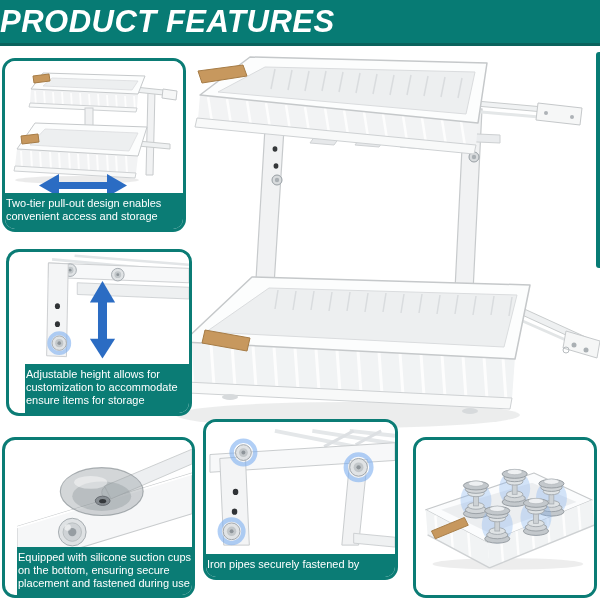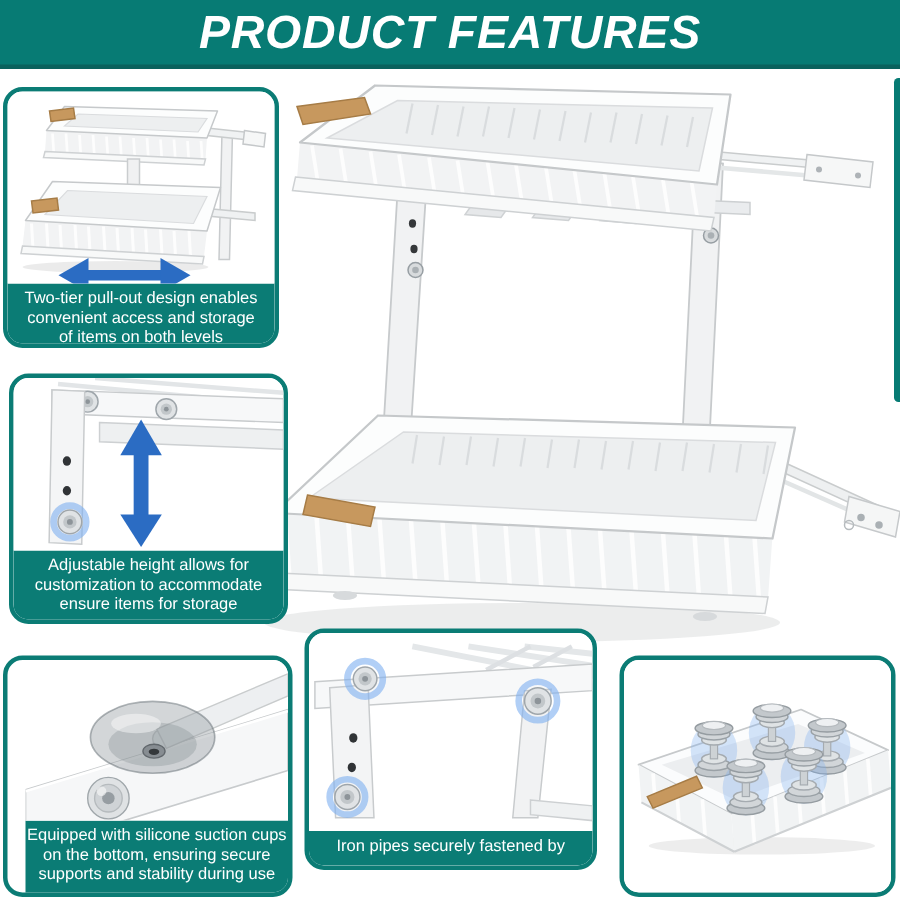--- a/index.html
+++ b/index.html
@@ -1,31 +1,31 @@
 <!DOCTYPE html>
 <html><head>
 <meta charset="utf-8">
 <style>
   html,body{margin:0;padding:0;}
   body{width:600px;height:600px;background:#fff;font-family:"Liberation Sans",sans-serif;overflow:hidden;}
   .page{position:relative;width:600px;height:600px;background:#fff;}
 
-  .banner{position:absolute;left:0;top:0;width:600px;height:43px;background:#077b74;border-bottom:3px solid #0a625d;display:flex;align-items:center;justify-content:center;}
+  .banner{position:absolute;left:0;top:0;width:600px;height:43px;background:#077b74;border-bottom:3px solid #0a625d;display:flex;align-items:center;}
   .banner h1{margin:0;color:#fff;font-size:31px;font-weight:bold;font-style:italic;letter-spacing:.5px;white-space:nowrap;}
 
   .accent-strip{position:absolute;left:596px;top:52px;width:4px;height:216px;background:#077b74;border-radius:3px 0 0 3px;}
 
   .card{position:absolute;background:#fff;border:3px solid #0b7c75;border-radius:13px;overflow:hidden;display:flex;flex-direction:column;box-sizing:border-box;}
   .card .img{flex:1;position:relative;background:#fff;}
   .card .img svg{display:block;width:100%;height:100%;}
-  .caption{background:#0b7c75;color:#fff;text-align:center;font-size:11px;line-height:13px;padding:4px 1px 6px;}
+  .caption{background:#0b7c75;color:#fff;font-size:11px;line-height:13px;padding:4px 1px 6px;}
   .caption div{white-space:nowrap;}
 
   #card-two-tier{left:2px;top:58px;width:184px;height:174px;}
-  #card-adjustable{left:6px;top:249px;width:186px;height:167px;}
+  #card-adjustable{left:6px;top:249px;width:186px;height:167px;padding-left:16px;}
   #card-suction{left:2px;top:437px;width:193px;height:161px;padding-left:12px;}
   #card-ironpipes{left:203px;top:419px;width:195px;height:161px;}
   #card-capacity{left:413px;top:437px;width:184px;height:161px;}
 
   .main-art{position:absolute;left:170px;top:45px;width:430px;height:392px;z-index:0;}
   .card,.accent-strip{z-index:1;}
 </style>
 </head>
 <body>
 
@@ -214,21 +214,20 @@
         <g fill="#2b6cc3">
           <rect x="52" y="119" width="52" height="7"></rect>
           <polygon points="34,122.5 54,111 54,134"></polygon>
           <polygon points="122,122.5 102,111 102,134"></polygon>
         </g>
       </svg>
     </div>
     <div class="caption">
       <div>Two-tier pull-out design enables</div>
       <div>convenient access and storage</div>
-      <div>of items on both levels</div>
     </div>
   </div>
 
   <div class="card" id="card-adjustable">
     <div class="img">
       <svg viewBox="0 0 182 116">
         <g stroke="#e2e5e7" stroke-width="3">
           <line x1="30" y1="4" x2="182" y2="18"></line>
             <line x1="55" y1="0" x2="182" y2="10"></line>
         </g>
@@ -283,21 +282,21 @@
           <circle cx="60" cy="100" r="15" fill="#dfe2e4" stroke="#a0a7ab"></circle>
           <circle cx="60" cy="100" r="10" fill="#cfd3d6" stroke="#b6bbbe"></circle>
           <circle cx="60" cy="100" r="4.5" fill="#969da2"></circle>
           <circle cx="55" cy="95" r="3.5" fill="rgba(255,255,255,0.55)"></circle>
         </g>
       </svg>
     </div>
     <div class="caption">
       <div>Equipped with silicone suction cups</div>
       <div>on the bottom, ensuring secure</div>
-      <div>supports and stability during use</div>
+      <div>placement and fastened during use</div>
     </div>
   </div>
 
   <div class="card" id="card-ironpipes">
     <div class="img">
       <svg viewBox="0 0 192 116">
         <g stroke="#e4e7e9" stroke-width="4">
           <line x1="70" y1="0" x2="192" y2="24"></line>
             <line x1="108" y1="0" x2="192" y2="13"></line>
             <line x1="146" y1="0" x2="192" y2="5"></line>

